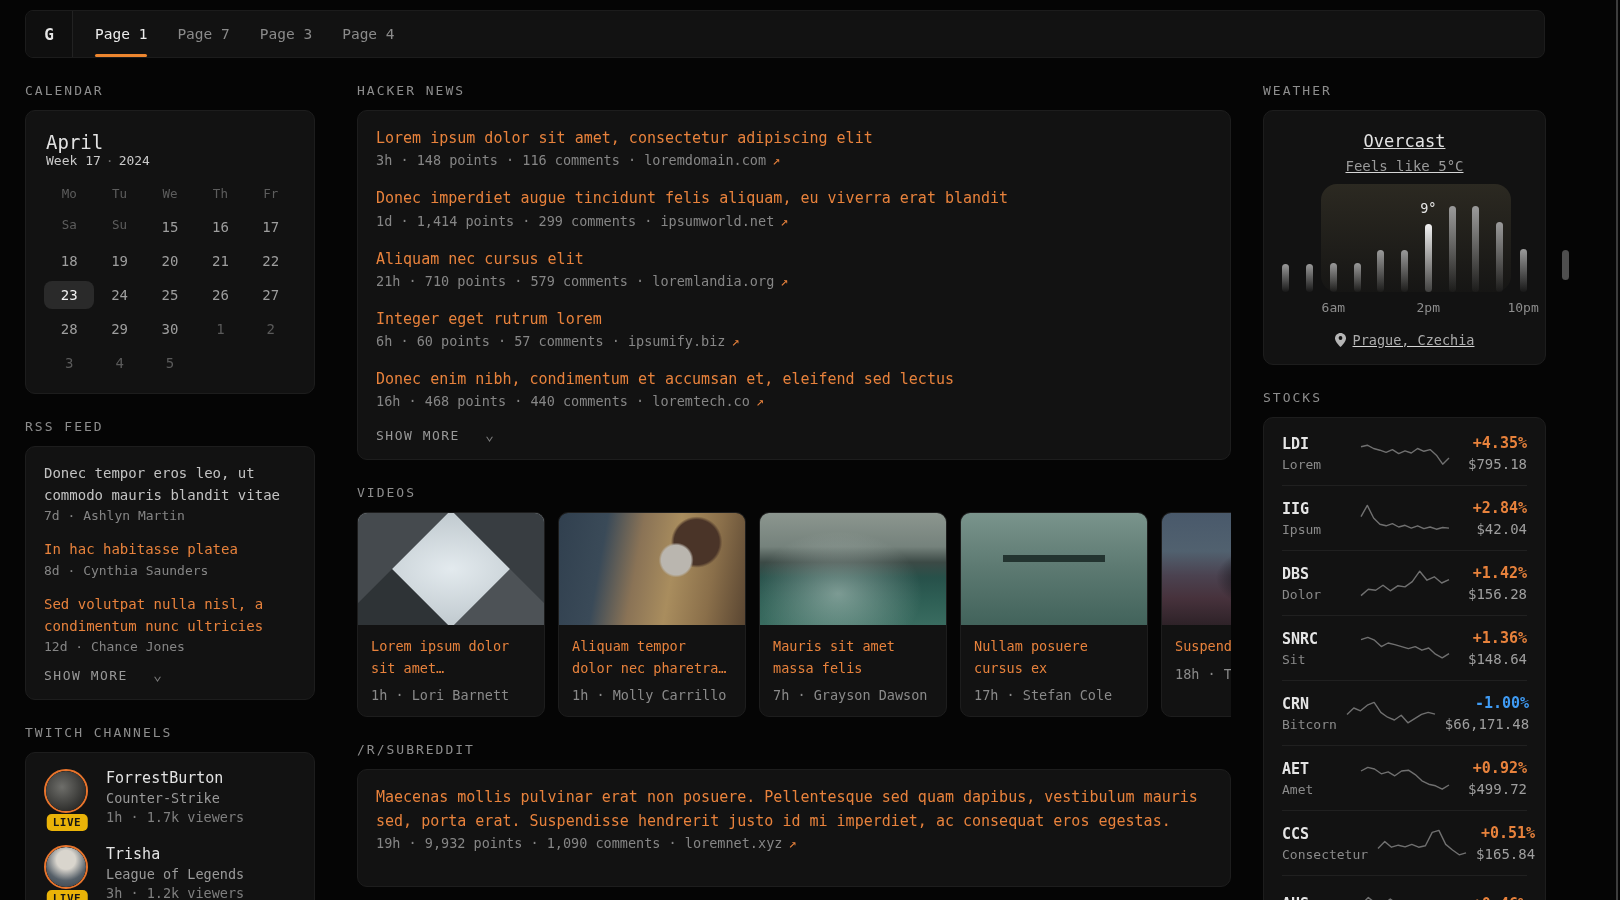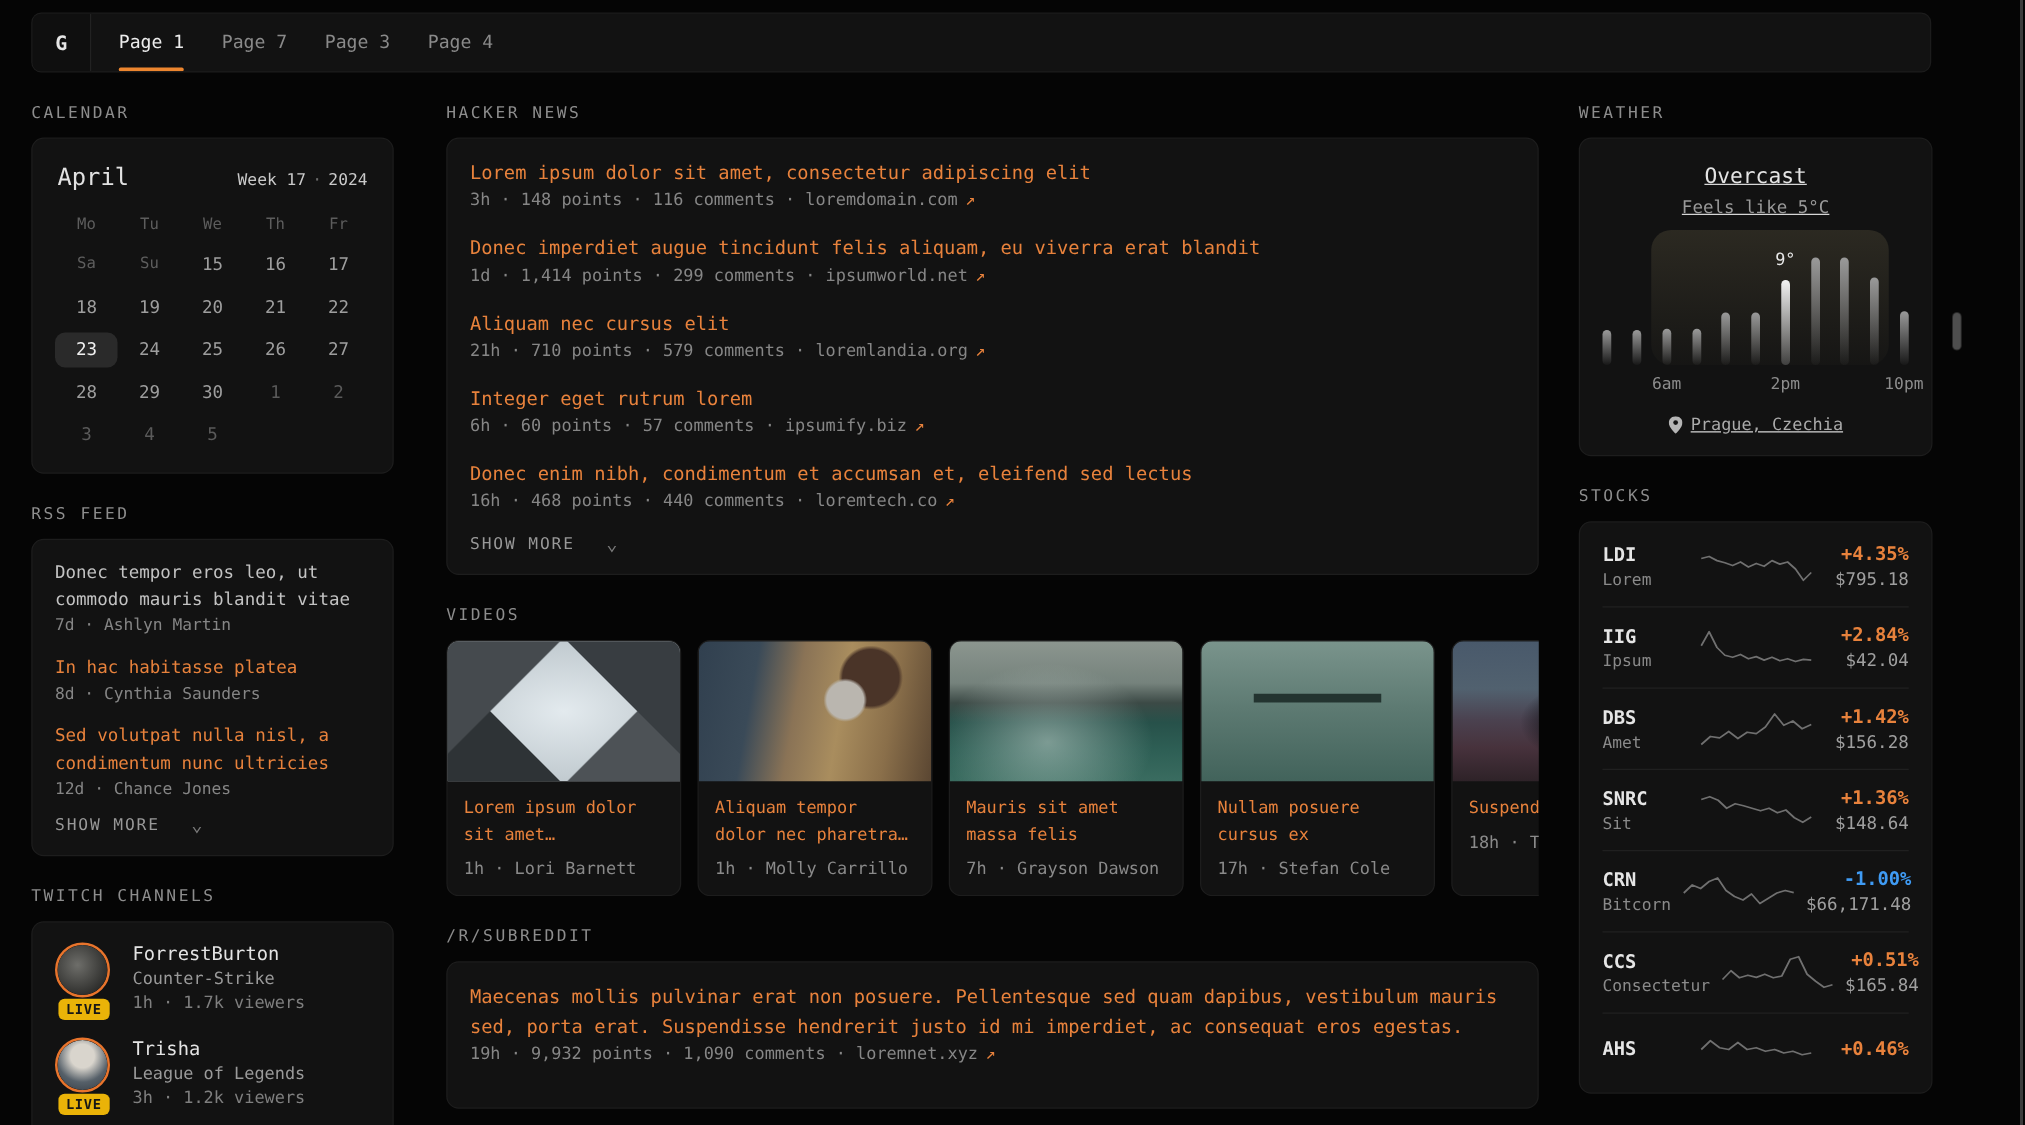--- a/index.html
+++ b/index.html
@@ -43,21 +43,21 @@
   .section-header {
     color:#8d8d8d; font-size:13px; letter-spacing:2px;
     margin:25px 0 12px 0; white-space:nowrap;
   }
   .card {
     background:#121212; border:1px solid #1d1d1d; border-radius:10px;
     padding:16px 18px;
   }
 
   
-  .cal-top { display:flex; justify-content:space-between; align-items:baseline; padding:4px 2px 14px 2px; }
+  .cal-top { display:flex; justify-content:space-between; align-items:baseline; padding:4px 2px 14px 2px;flex-direction:column; }
   .cal-month { color:#e2e2e2; font-size:19px; }
   .cal-week { color:#cacaca; font-size:13px; }
   .cal-week .dot { color:#6a6a6a; margin:0 5px; }
   .cal-grid { display:grid; grid-template-columns:repeat(5,1fr); row-gap:6px; text-align:center; }
   .cal-dow { color:#5d5d5d; font-size:12.5px; padding:4px 0 6px; }
   .cal-day { color:#9e9e9e; font-size:14px; padding:6px 0; }
   .cal-day.dim { color:#5a5a5a; }
   .cal-day.selected {
     background:#2a2a2a; color:#f0f0f0; border-radius:8px;
   }
@@ -490,21 +490,21 @@
               <polyline points="2.0,15.6 8.3,4.4 14.6,17.0 20.9,23.2 27.1,24.8 33.4,22.6 39.7,26.0 46.0,24.3 52.3,27.1 58.6,24.8 64.9,27.6 71.1,26.0 77.4,28.2 83.7,26.5 90.0,27.1" fill="none" stroke="#707070" stroke-width="1.4" stroke-linejoin="round"></polyline>
             </svg>
             <div class="stock-right">
               <div class="stock-change up">+2.84%</div>
               <div class="stock-price">$42.04</div>
             </div>
           </div>
           <div class="stock-row">
             <div>
               <div class="stock-symbol">DBS</div>
-              <div class="stock-name">Amet</div>
+              <div class="stock-name">Dolor</div>
             </div>
             <svg class="spark" width="92" height="34" viewBox="0 0 92 34">
               <polyline points="2.0,29.6 9.3,23.2 16.7,24.3 24.0,19.2 31.3,24.8 38.7,19.8 46.0,20.9 53.3,15.6 60.7,5.2 68.0,14.2 75.3,10.8 82.7,17.0 90.0,13.6" fill="none" stroke="#707070" stroke-width="1.4" stroke-linejoin="round"></polyline>
             </svg>
             <div class="stock-right">
               <div class="stock-change up">+1.42%</div>
               <div class="stock-price">$156.28</div>
             </div>
           </div>
           <div class="stock-row">
@@ -524,20 +524,33 @@
             <div>
               <div class="stock-symbol">CRN</div>
               <div class="stock-name">Bitcorn</div>
             </div>
             <svg class="spark" width="92" height="34" viewBox="0 0 92 34">
               <polyline points="2.0,18.4 8.8,12.0 15.5,14.8 22.3,9.2 29.1,6.4 35.8,16.4 42.6,21.2 49.4,24.0 56.2,19.2 62.9,26.8 69.7,22.6 76.5,18.4 83.2,16.4 90.0,18.1" fill="none" stroke="#707070" stroke-width="1.4" stroke-linejoin="round"></polyline>
             </svg>
             <div class="stock-right">
               <div class="stock-change down">-1.00%</div>
               <div class="stock-price">$66,171.48</div>
+            </div>
+          </div>
+          <div class="stock-row">
+            <div>
+              <div class="stock-symbol">AET</div>
+              <div class="stock-name">Amet</div>
+            </div>
+            <svg class="spark" width="92" height="34" viewBox="0 0 92 34">
+              <polyline points="2.0,10.0 8.8,6.4 15.5,8.0 22.3,12.8 29.1,10.8 35.8,14.8 42.6,10.0 49.4,9.2 56.2,13.6 62.9,19.8 69.7,23.2 76.5,24.8 83.2,28.2 90.0,24.0" fill="none" stroke="#707070" stroke-width="1.4" stroke-linejoin="round"></polyline>
+            </svg>
+            <div class="stock-right">
+              <div class="stock-change up">+0.92%</div>
+              <div class="stock-price">$499.72</div>
             </div>
           </div>
           <div class="stock-row">
             <div>
               <div class="stock-symbol">CCS</div>
               <div class="stock-name">Consectetur</div>
             </div>
             <svg class="spark" width="92" height="34" viewBox="0 0 92 34">
               <polyline points="2.0,22.6 8.8,15.6 15.5,21.2 22.3,19.2 29.1,20.9 35.8,18.4 42.6,21.2 49.4,19.8 56.2,6.4 62.9,4.4 69.7,18.4 76.5,24.0 83.2,28.8 90.0,26.8" fill="none" stroke="#707070" stroke-width="1.4" stroke-linejoin="round"></polyline>
             </svg>

